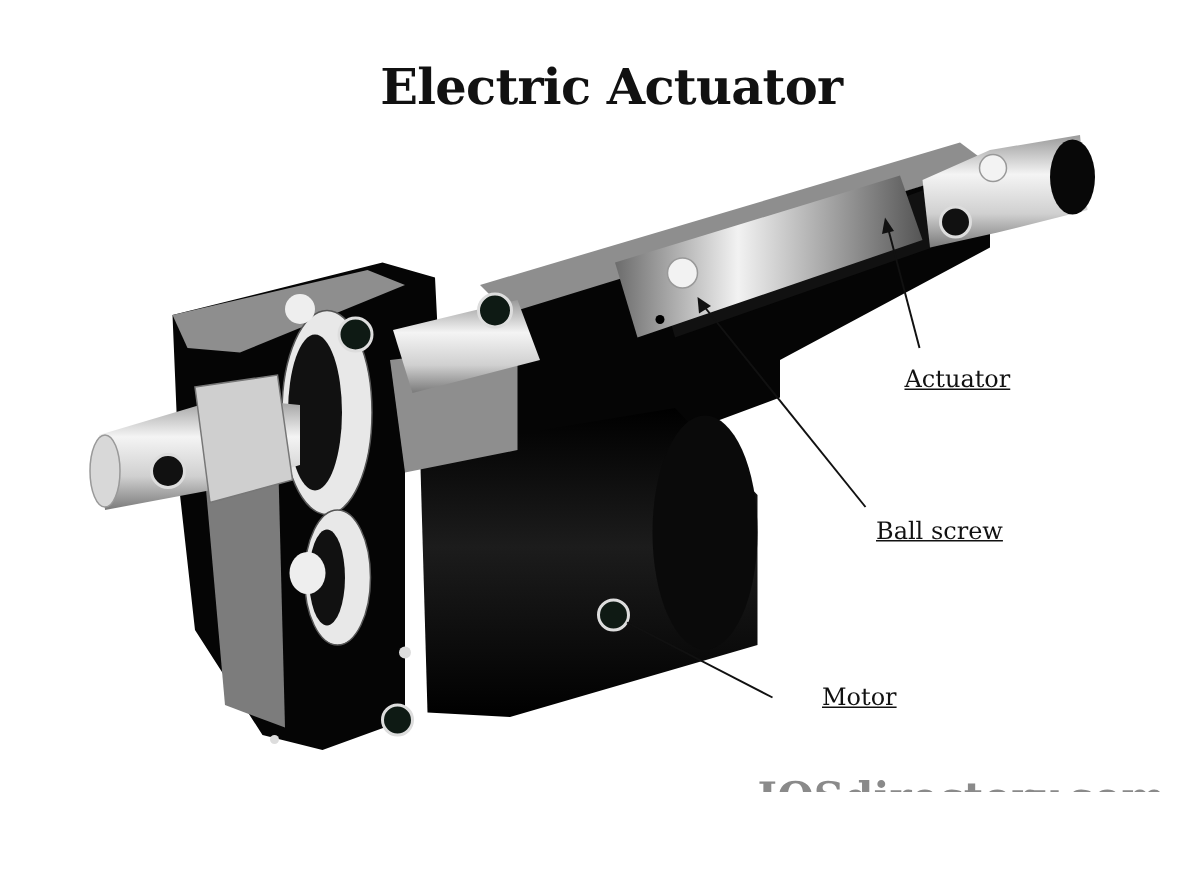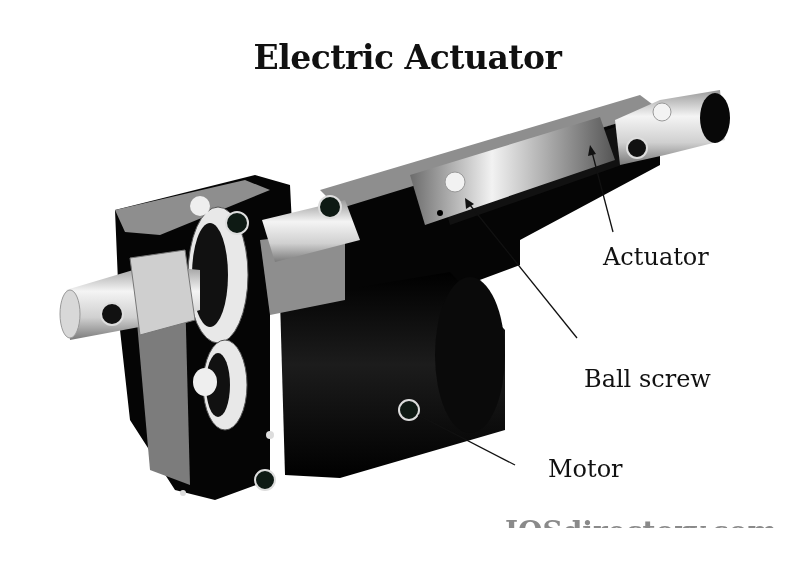--- a/index.html
+++ b/index.html
@@ -1,20 +1,20 @@
 <!DOCTYPE html>
 <html><head>
 <meta charset="utf-8">
 <style>
   html,body{margin:0;padding:0;background:#fff;}
   body{width:800px;height:580px;position:relative;overflow:hidden;font-family:"DejaVu Serif",serif;}
   .title{position:absolute;left:0;top:38px;width:815px;text-align:center;font-family:"DejaVu Serif",serif;font-weight:bold;font-size:33px;color:#111;letter-spacing:-0.5px;}
-  .label{position:absolute;font-family:"DejaVu Serif",serif;font-size:24px;color:#111;white-space:nowrap;}
+  .label{position:absolute;font-family:"DejaVu Serif",serif;font-size:16px;color:#111;white-space:nowrap;text-decoration:underline;}
   .lbl-actuator{left:603px;top:243px;}
-  .lbl-ballscrew{left:584px;top:344px;margin-top:21px;}
+  .lbl-ballscrew{left:584px;top:344px;}
   .lbl-motor{left:548px;top:455px;}
   .watermark{position:absolute;left:505px;top:512px;width:290px;height:16px;overflow:hidden;font-family:"DejaVu Serif",serif;font-weight:bold;font-size:28px;color:#8a8a8a;line-height:40px;}
   svg.art{position:absolute;left:0;top:0;}
 </style>
 </head>
 <body>
 
 <div class="title">Electric Actuator</div>
 
 <svg class="art" width="800" height="580" viewBox="0 0 800 580">

